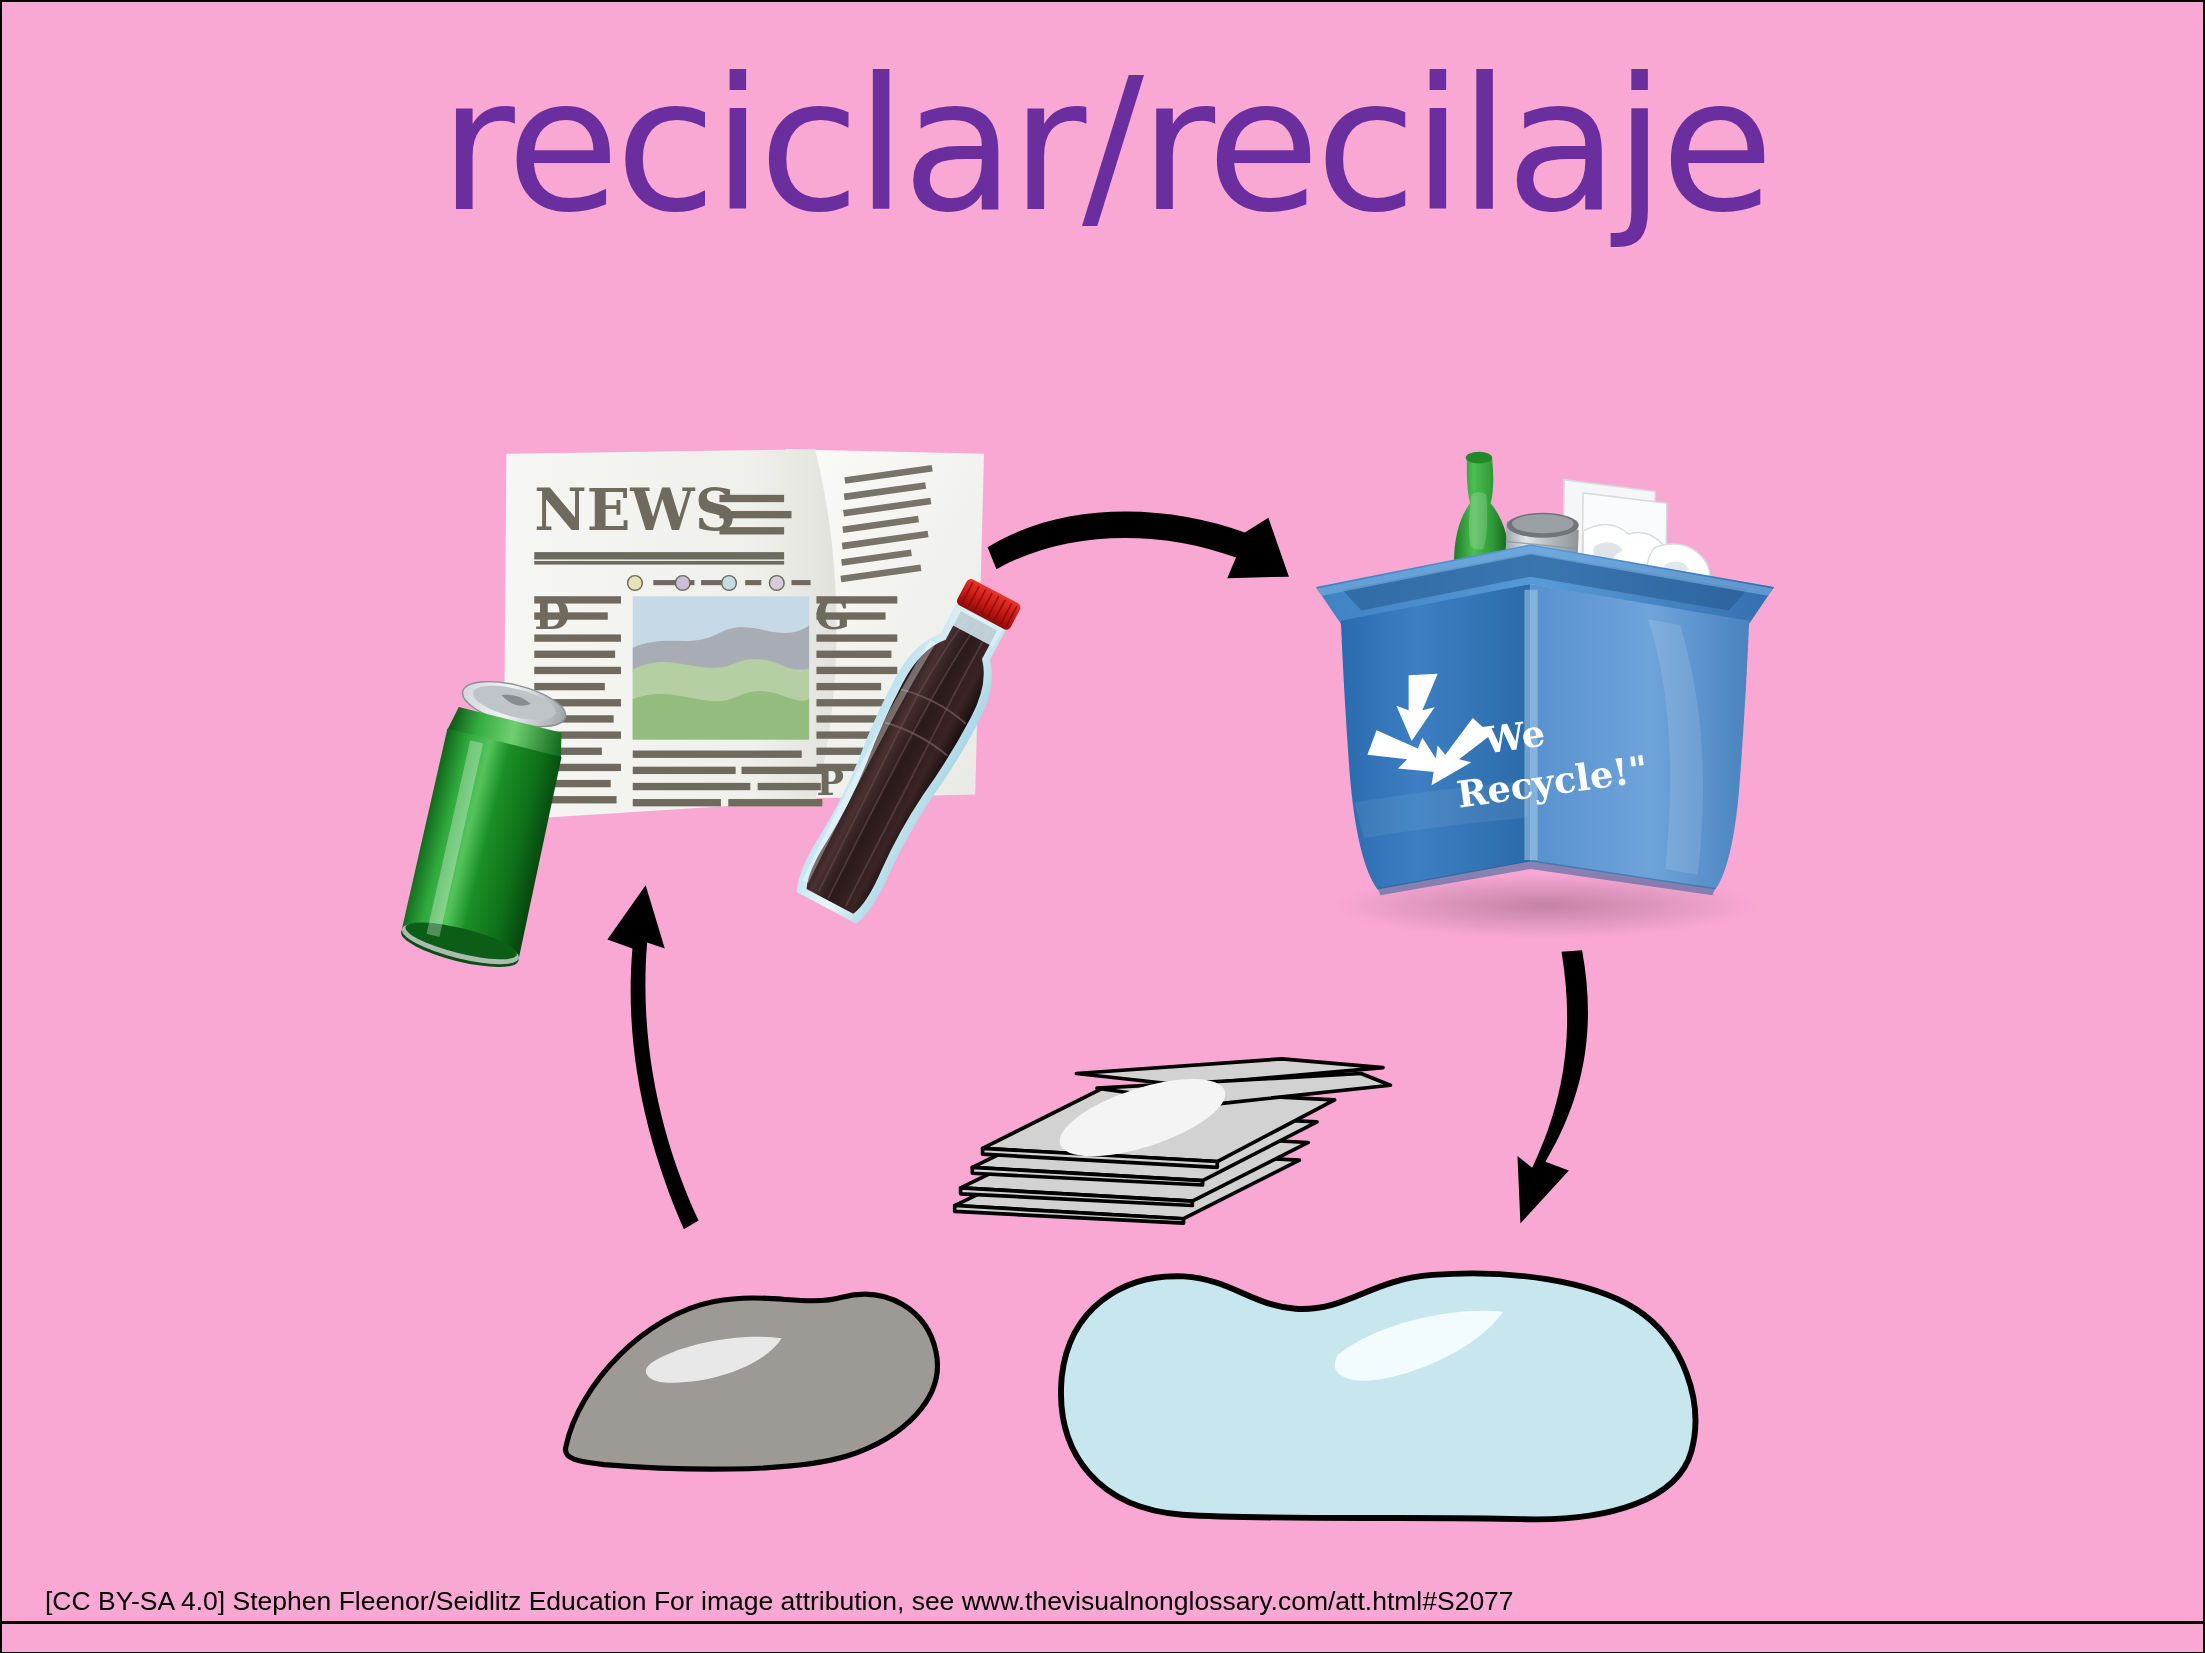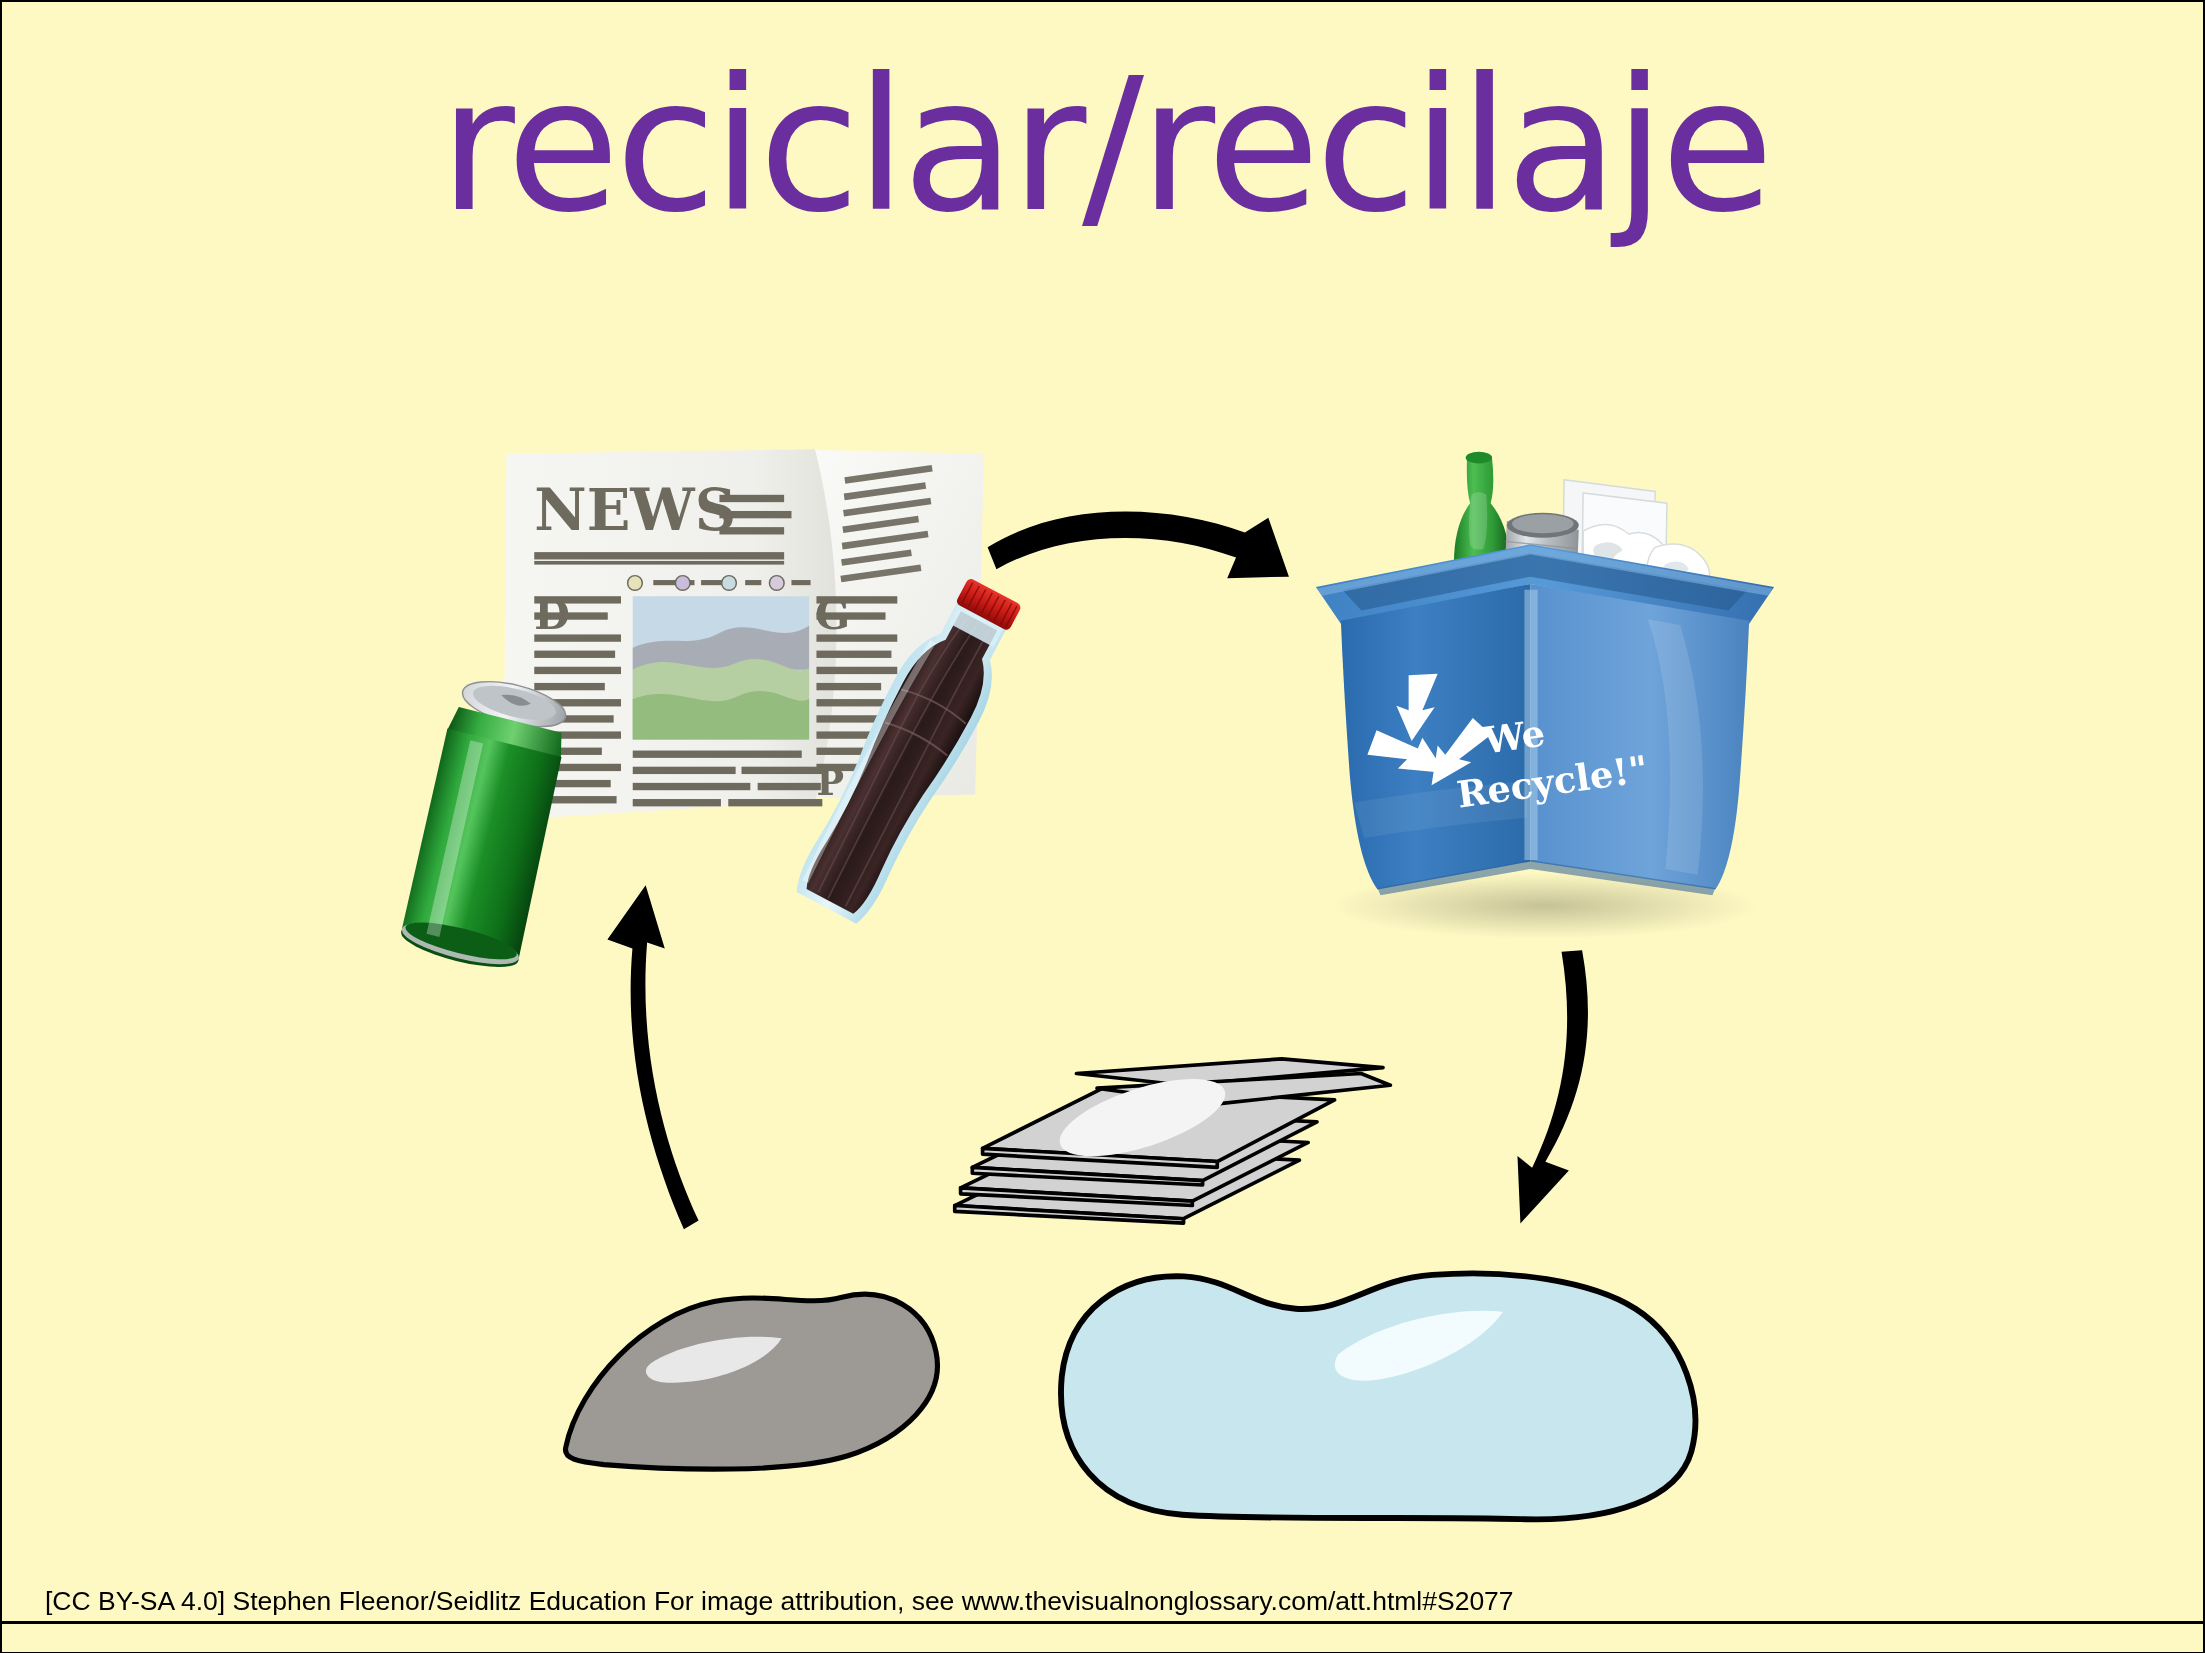--- a/index.html
+++ b/index.html
@@ -83,21 +83,21 @@
   
   #metal-blob   { left: 555px;  top: 1279px; width: 470px; height: 191px; }
   #plastic-blob { left: 1048px; top: 1264px; width: 684px; height: 265px; }
   #sheet-stack  { left: 948px; top: 1051px; width: 470px; height: 198px; }
 
   svg { display: block; overflow: visible; }
 </style>
 </head>
 <body>
 
-<div id="poster" style="background: #fef9c3; border-color: rgb(0, 0, 0);">
+<div id="poster" style="background: #f9a8d4; border-color: rgb(0, 0, 0);">
 
   <div id="title" style="color:#6B2E9E;">reciclar/recilaje</div>
 
   <div class="art" id="newspaper">
     <svg width="485" height="412" viewBox="0 0 660 560" xmlns="http://www.w3.org/2000/svg">
       <defs>
         <linearGradient id="npShade" x1="0" y1="0" x2="1" y2="0">
           <stop offset="0%" stop-color="#F6F6F3"></stop>
           <stop offset="75%" stop-color="#EFEFEB"></stop>
           <stop offset="100%" stop-color="#E2E2DD"></stop>

